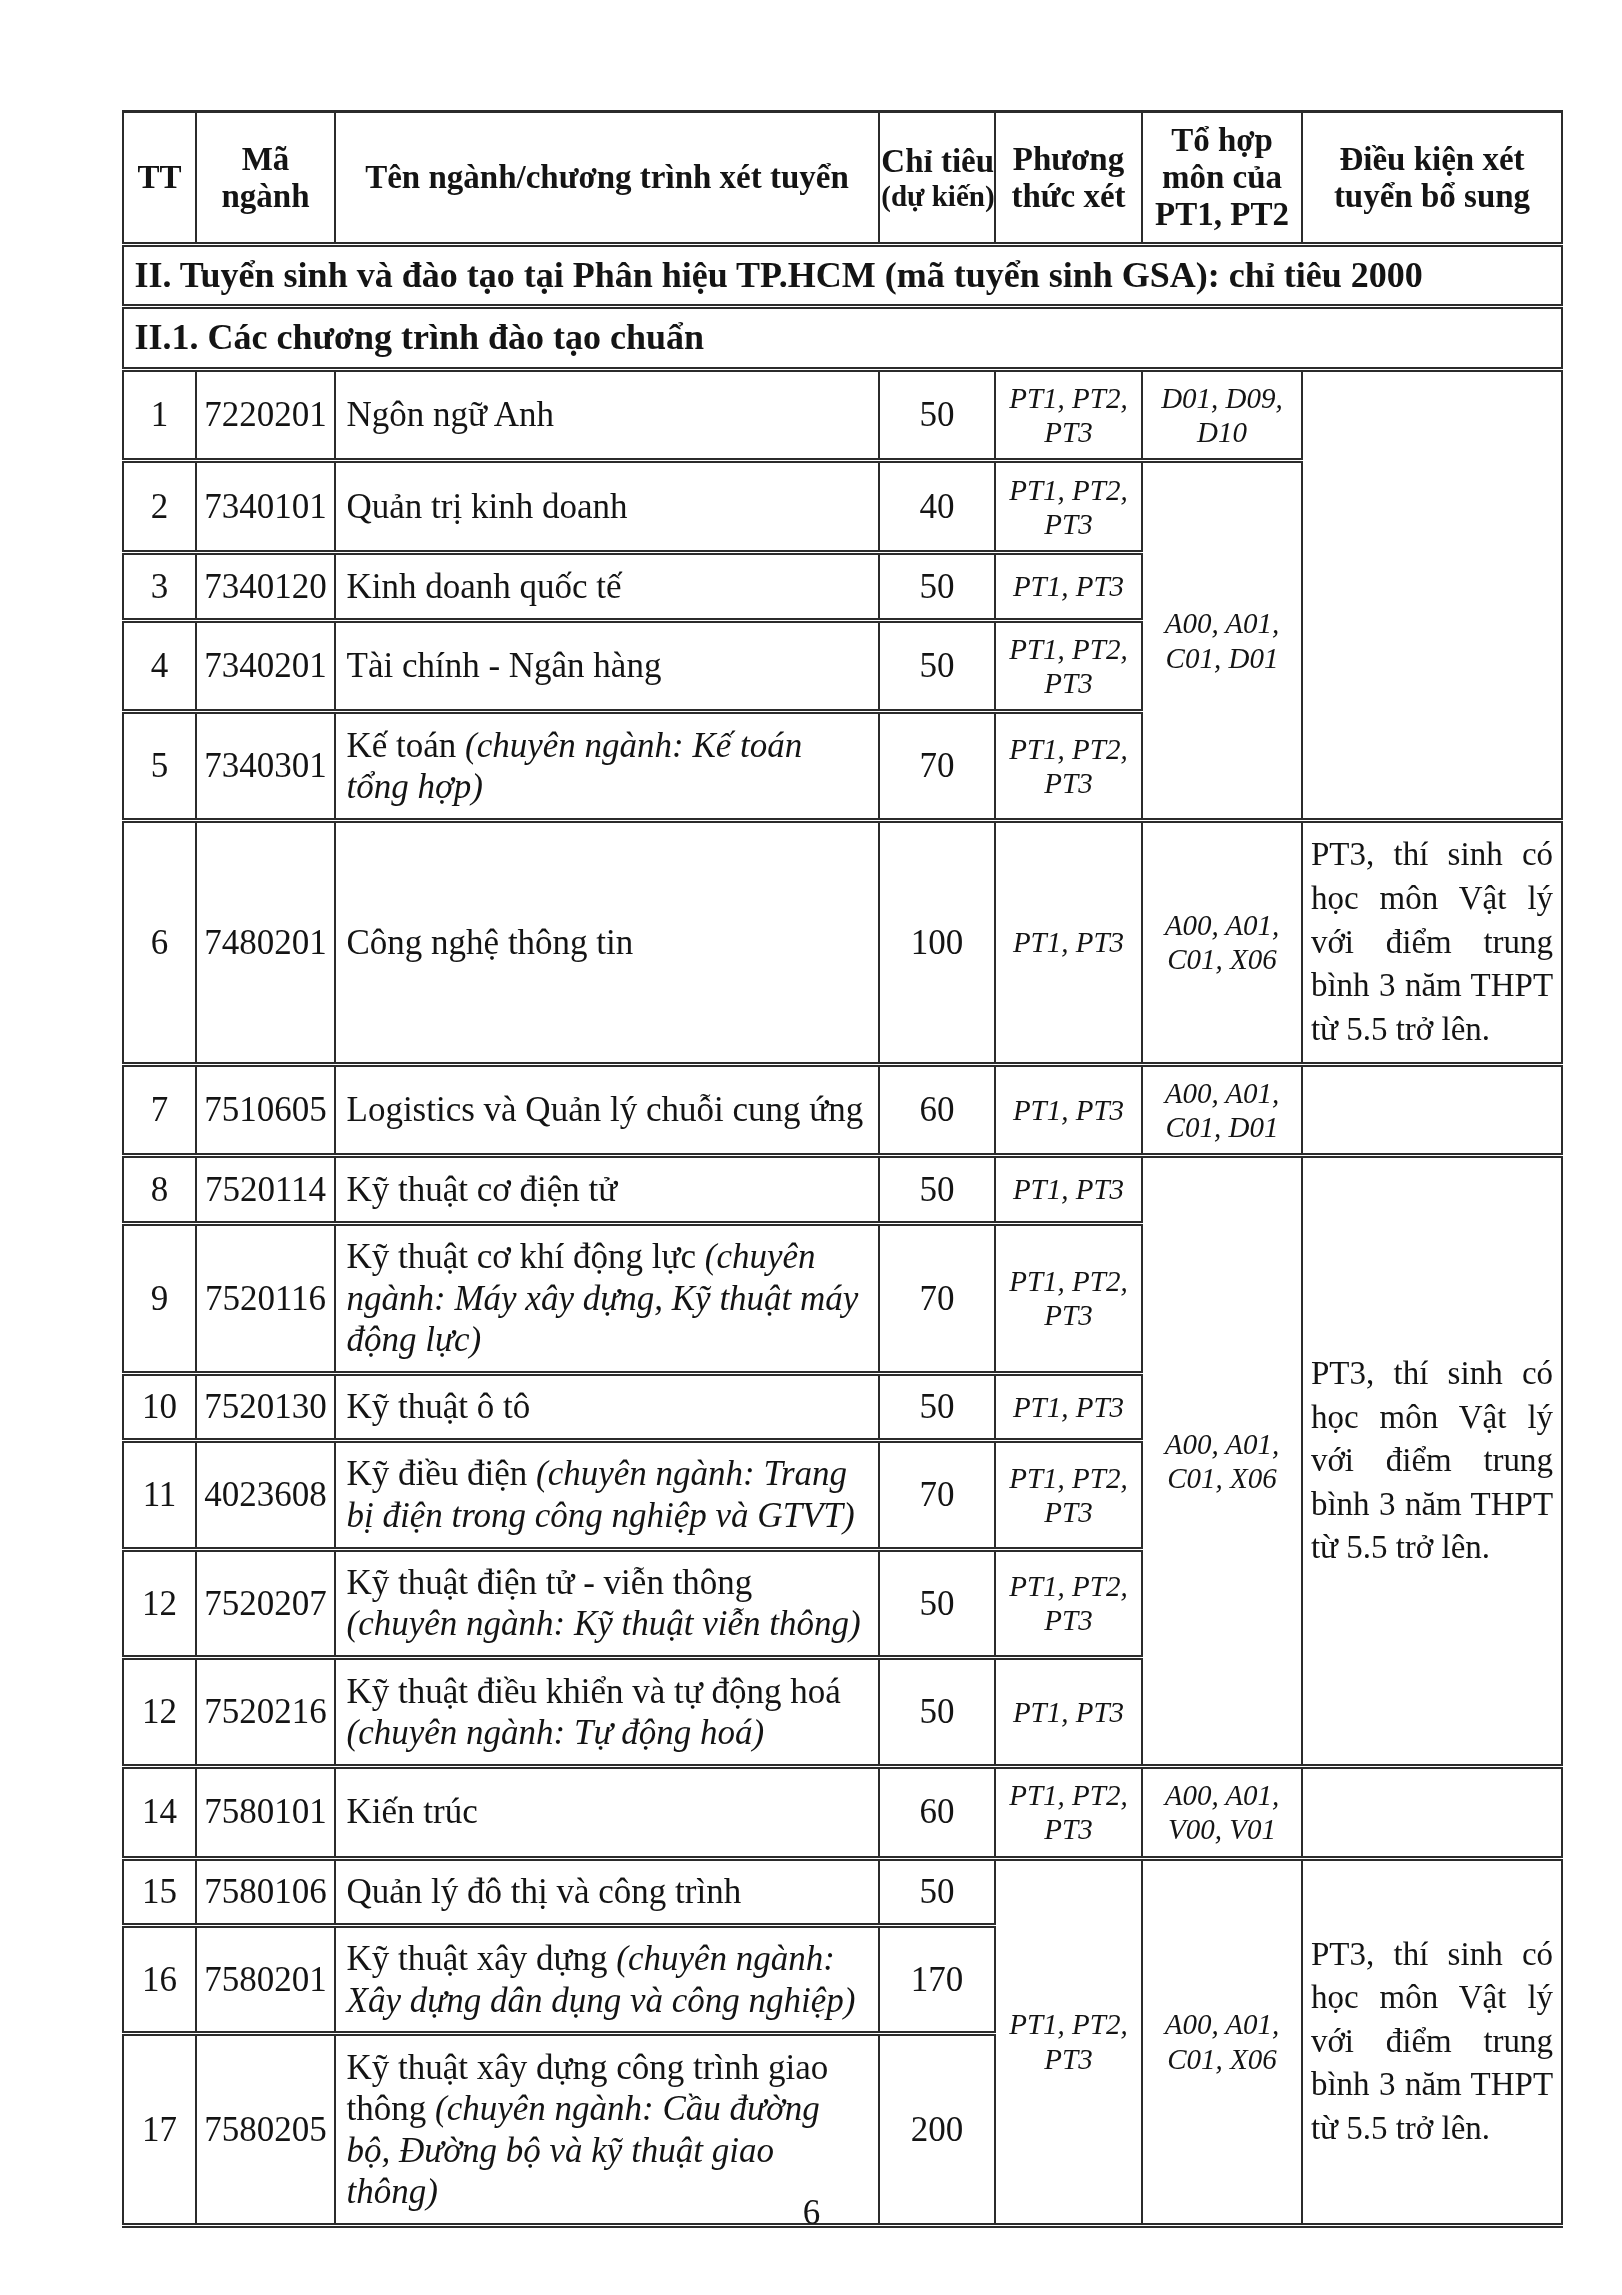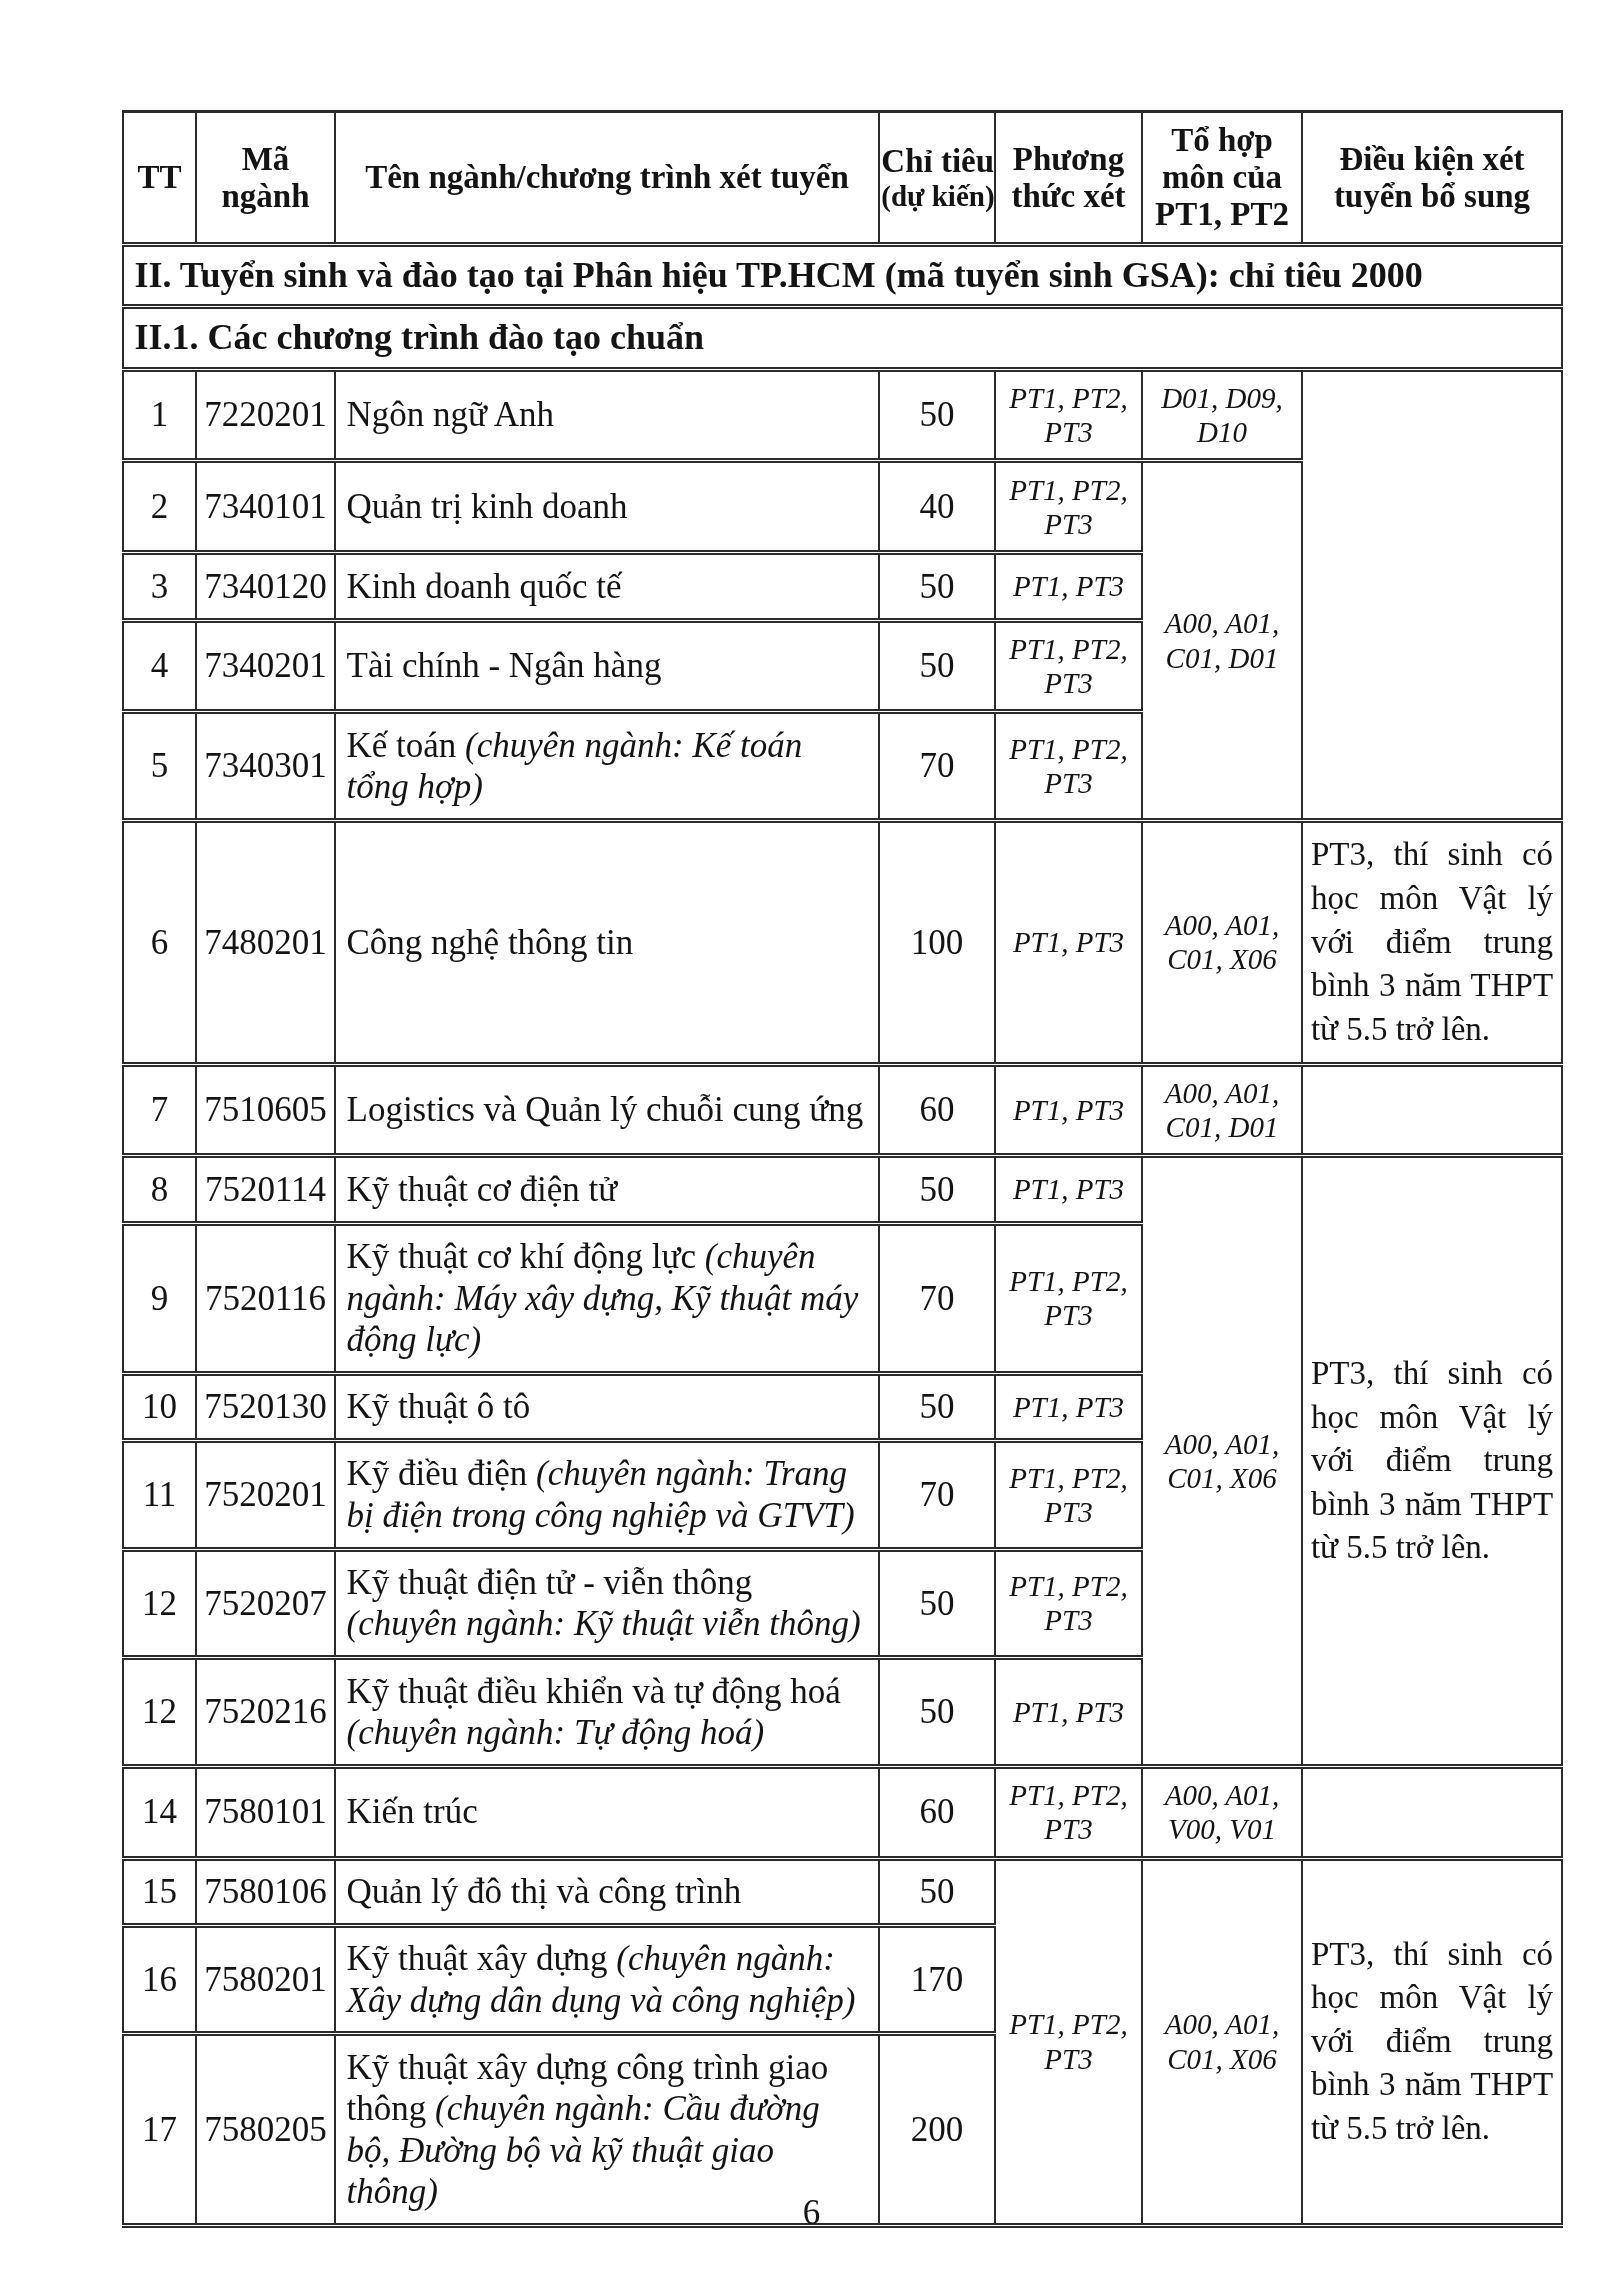--- a/index.html
+++ b/index.html
@@ -157,21 +157,21 @@
         </tr>
         <tr>
           <td class="c">10</td>
           <td class="c">7520130</td>
           <td class="name"><span>Kỹ thuật ô tô</span></td>
           <td class="c">50</td>
           <td class="c pre" rowspan="1">PT1, PT3</td>
         </tr>
         <tr>
           <td class="c">11</td>
-          <td class="c">7520201</td>
+          <td class="c">4023608</td>
           <td class="name"><span>Kỹ điều điện</span> <i>(chuyên ngành: Trang bị điện trong công nghiệp và GTVT)</i></td>
           <td class="c">70</td>
           <td class="c pre" rowspan="1">PT1, PT2,
 PT3</td>
         </tr>
         <tr>
           <td class="c">12</td>
           <td class="c">7520207</td>
           <td class="name"><span>Kỹ thuật điện tử - viễn thông</span> <i>(chuyên ngành: Kỹ thuật viễn thông)</i></td>
           <td class="c">50</td>

